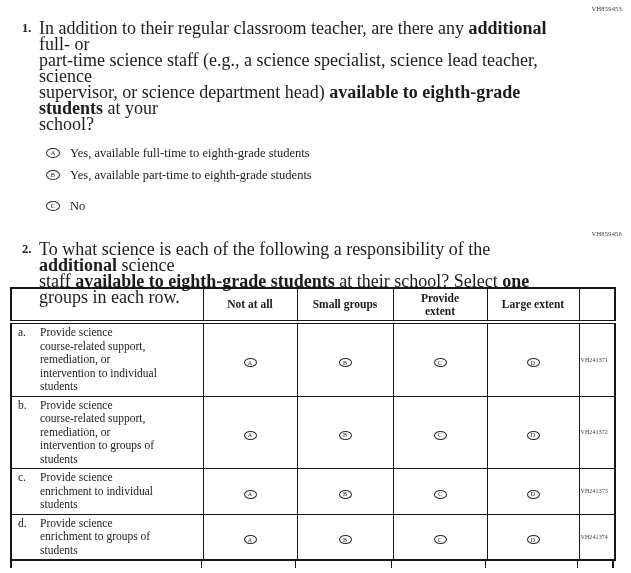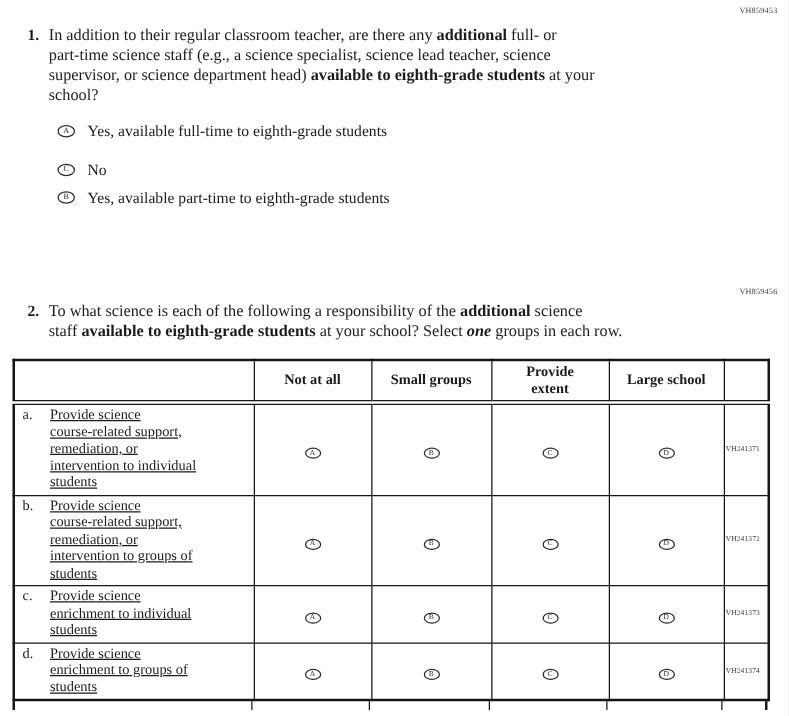--- a/index.html
+++ b/index.html
@@ -12,21 +12,21 @@
     position:absolute; right:9px; font-size:6.5px; letter-spacing:0.2px;
     color:#3b3b55; font-family:"Liberation Serif", serif;
   }
   .code-q1 { top:5px; }
   .code-q2 { top:230px; }
 
   .question { position:absolute; left:22px; width:548px; }
   .q1 { top:20px; }
   .q2 { top:241px; }
   .qnum { position:absolute; left:0; top:0; font-weight:bold; font-size:12.5px; line-height:16px; }
-  .qtext { margin-left:17px; font-size:13px; line-height:16px; white-space:pre-line; }
+  .qtext { margin-left:17px; font-size:18px; line-height:16px; white-space:pre-line; }
 
   .options { margin-left:24px; margin-top:13px;text-align:right; }
   .option { display:flex; align-items:center; height:16px; margin-bottom:6px; }
   .option.gap-before { margin-top:15px; }
   .bubble {
     flex:0 0 auto; width:14px; height:10px; border:1px solid #2a2a2a; border-radius:50%;
     display:flex; align-items:center; justify-content:center;
     font-size:6.5px; line-height:1; color:#2a2a2a; box-sizing:border-box;
   }
   .option .option-label { margin-left:10px; font-size:12.5px; }
@@ -37,21 +37,21 @@
     border:2px solid #161616;
   }
   .q2-table th, .q2-table td { border:1.5px solid #161616; box-sizing:border-box; }
   .q2-table th {
     font-size:11.5px; line-height:12.5px; font-weight:bold; text-align:center;
     vertical-align:middle; padding:3px 2px; white-space:pre-line; height:34px;
   }
   .q2-table thead th { border-bottom:4px double #161616; }
   .stub-cell { position:relative; vertical-align:top; padding:2px 4px 2px 28px; }
   .row-letter { position:absolute; left:6px; top:2px; font-size:11.5px; line-height:13.5px; }
-  .row-text { font-size:11.5px; line-height:13.5px; white-space:pre-line;text-decoration:underline; }
+  .row-text { font-size:11.5px; line-height:13.5px; white-space:pre-line; }
   .choice-cell { text-align:center; vertical-align:middle; }
   .tbubble {
     display:inline-flex; width:13px; height:9px; border:1px solid #2a2a2a; border-radius:50%;
     align-items:center; justify-content:center; font-size:6px; line-height:1;
     color:#2a2a2a; box-sizing:border-box;
   }
   .code-cell {
     font-size:6px; color:#3b3b55; text-align:left; vertical-align:middle;
     padding:0 1px; letter-spacing:0.1px;
   }
@@ -74,57 +74,57 @@
     <span class="qnum">1.</span>
     <div class="qtext"><span>In addition to their regular classroom teacher, are there any </span><span style="font-weight: bold;">additional</span><span> full- or
 part-time science staff (e.g., a science specialist, science lead teacher, science
 supervisor, or science department head) </span><span style="font-weight: bold;">available to eighth-grade students</span><span> at your
 school?</span></div>
     <div class="options">
       <div class="option">
         <span class="bubble">A</span>
         <span class="option-label">Yes, available full-time to eighth-grade students</span>
       </div>
+      <div class="option">
+        <span class="bubble">B</span>
+        <span class="option-label">Yes, available part-time to eighth-grade students</span>
+      </div>
       <div class="option gap-before">
         <span class="bubble">C</span>
         <span class="option-label">No</span>
-      </div>
-      <div class="option">
-        <span class="bubble">B</span>
-        <span class="option-label">Yes, available part-time to eighth-grade students</span>
       </div>
     </div>
   </section>
 
   <div class="form-code code-q2">VH859456</div>
 
   <section class="question q2">
     <span class="qnum">2.</span>
     <div class="qtext"><span>To what science is each of the following a responsibility of the </span><span style="font-weight: bold;">additional</span><span> science
-staff </span><span style="font-weight: bold;">available to eighth-grade students</span><span> at your school? Select </span><span style="font-weight: bold; font-style: italic;">one</span><span> groups in each row.</span></div>
+staff </span><span style="font-weight: bold;">available to eighth-grade students</span><span> at their school? Select </span><span style="font-weight: bold;">one</span><span> groups in each row.</span></div>
   </section>
 
   <div class="table-wrap">
     <table class="q2-table">
       <colgroup>
         <col style="width:192px">
           <col style="width:94px">
           <col style="width:96px">
         <col style="width:94px">
           <col style="width:92px">
           <col style="width:36px">
       </colgroup>
       <thead>
         <tr>
           <th></th>
           <th>Not at all</th>
           <th>Small groups</th>
           <th>Provide
 extent</th>
-          <th>Large school</th>
+          <th>Large extent</th>
           <th></th>
         </tr>
       </thead>
       <tbody>
         <tr class="r-a">
           <td class="stub-cell">
             <span class="row-letter">a.</span>
             <div class="row-text">Provide science
 course-related support,
 remediation, or

